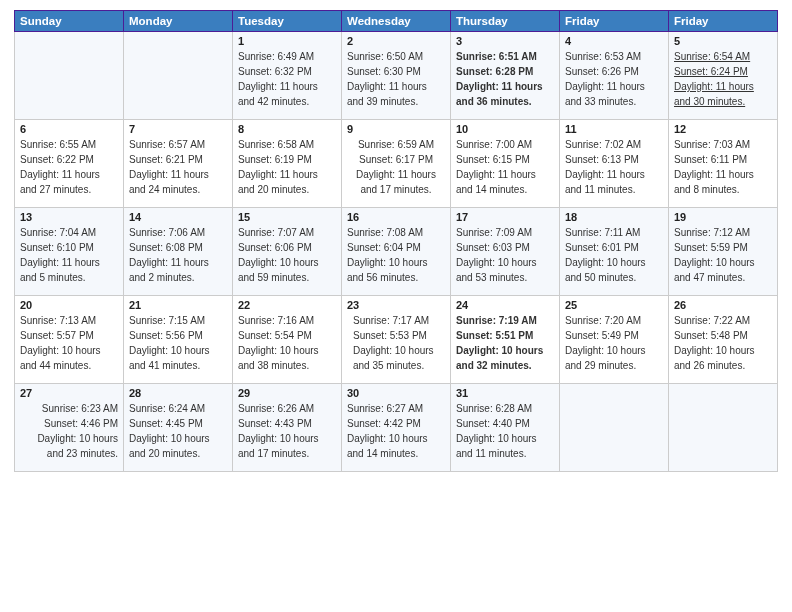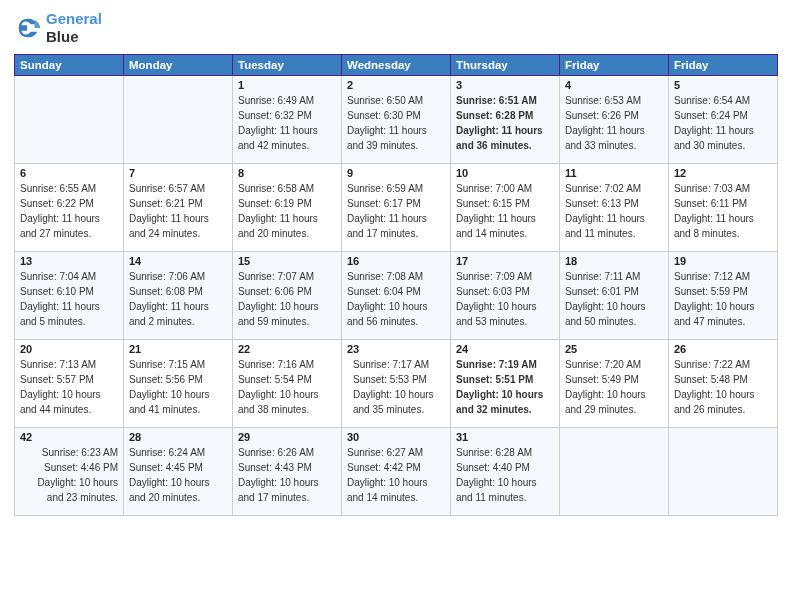--- a/index.html
+++ b/index.html
@@ -92,36 +92,20 @@
       line-height: 1.5;
     }
     td.empty {
       background: #f9f9f9;
     }
   </style>
 </head>
 <body>
 
 <div class="page">
-  <div class="header">
-    <div class="logo">
-      <svg class="logo-icon" viewBox="0 0 30 30" xmlns="http://www.w3.org/2000/svg">
-        <path d="M5 15 Q5 5 15 5 Q22 5 25 11 L18 11 Q16 8 13 8 Q9 8 8 12 L14 12 L14 18 L8 18 Q9 22 13 22 Q16 22 18 19 L25 19 Q22 25 15 25 Q5 25 5 15Z" fill="#3a7ebf"></path>
-        <path d="M22 6 Q28 10 28 15 L22 15Z" fill="#5aa0d0"></path>
-      </svg>
-      <div class="logo-text">
-        <div><span>General</span></div>
-        <div>Blue</div>
-      </div>
-    </div>
-    <div class="title-block">
-      <div class="month-title"></div>
-      <div class="location"></div>
-    </div>
-  </div>
 
   <table>
     <thead>
       <tr>
       <th>Sunday</th>
           <th>Monday</th>
           <th>Tuesday</th>
           <th>Wednesday</th>
           <th>Thursday</th>
           <th>Friday</th>
@@ -151,21 +135,21 @@
 Daylight: 11 hours and 36 minutes.</div>
           </td>
           <td>
             <span class="day-num">4</span>
             <div class="day-info" style="white-space: pre-line;">Sunrise: 6:53 AM
 Sunset: 6:26 PM
 Daylight: 11 hours and 33 minutes.</div>
           </td>
           <td>
             <span class="day-num">5</span>
-            <div class="day-info" style="white-space: pre-line;">Sunrise: 6:54 AM
+            <div class="day-info" style="white-space: pre-line; text-decoration: underline;">Sunrise: 6:54 AM
 Sunset: 6:24 PM
 Daylight: 11 hours and 30 minutes.</div>
           </td>
         </tr>
         <tr>
           <td>
             <span class="day-num">6</span>
             <div class="day-info" style="white-space: pre-line;">Sunrise: 6:55 AM
 Sunset: 6:22 PM
 Daylight: 11 hours and 27 minutes.</div>
@@ -177,21 +161,21 @@
 Daylight: 11 hours and 24 minutes.</div>
           </td>
           <td>
             <span class="day-num">8</span>
             <div class="day-info" style="white-space: pre-line;">Sunrise: 6:58 AM
 Sunset: 6:19 PM
 Daylight: 11 hours and 20 minutes.</div>
           </td>
           <td>
             <span class="day-num">9</span>
-            <div class="day-info" style="white-space: pre-line;">Sunrise: 6:59 AM
+            <div class="day-info" style="white-space: pre-line; text-align: center;">Sunrise: 6:59 AM
 Sunset: 6:17 PM
 Daylight: 11 hours and 17 minutes.</div>
           </td>
           <td>
             <span class="day-num">10</span>
             <div class="day-info" style="white-space: pre-line;">Sunrise: 7:00 AM
 Sunset: 6:15 PM
 Daylight: 11 hours and 14 minutes.</div>
           </td>
           <td>
@@ -290,21 +274,21 @@
           </td>
           <td>
             <span class="day-num">26</span>
             <div class="day-info" style="white-space: pre-line;">Sunrise: 7:22 AM
 Sunset: 5:48 PM
 Daylight: 10 hours and 26 minutes.</div>
           </td>
         </tr>
         <tr>
           <td>
-            <span class="day-num">42</span>
+            <span class="day-num">27</span>
             <div class="day-info" style="white-space: pre-line; text-align: right;">Sunrise: 6:23 AM
 Sunset: 4:46 PM
 Daylight: 10 hours and 23 minutes.</div>
           </td>
           <td>
             <span class="day-num">28</span>
             <div class="day-info" style="white-space: pre-line;">Sunrise: 6:24 AM
 Sunset: 4:45 PM
 Daylight: 10 hours and 20 minutes.</div>
           </td>

